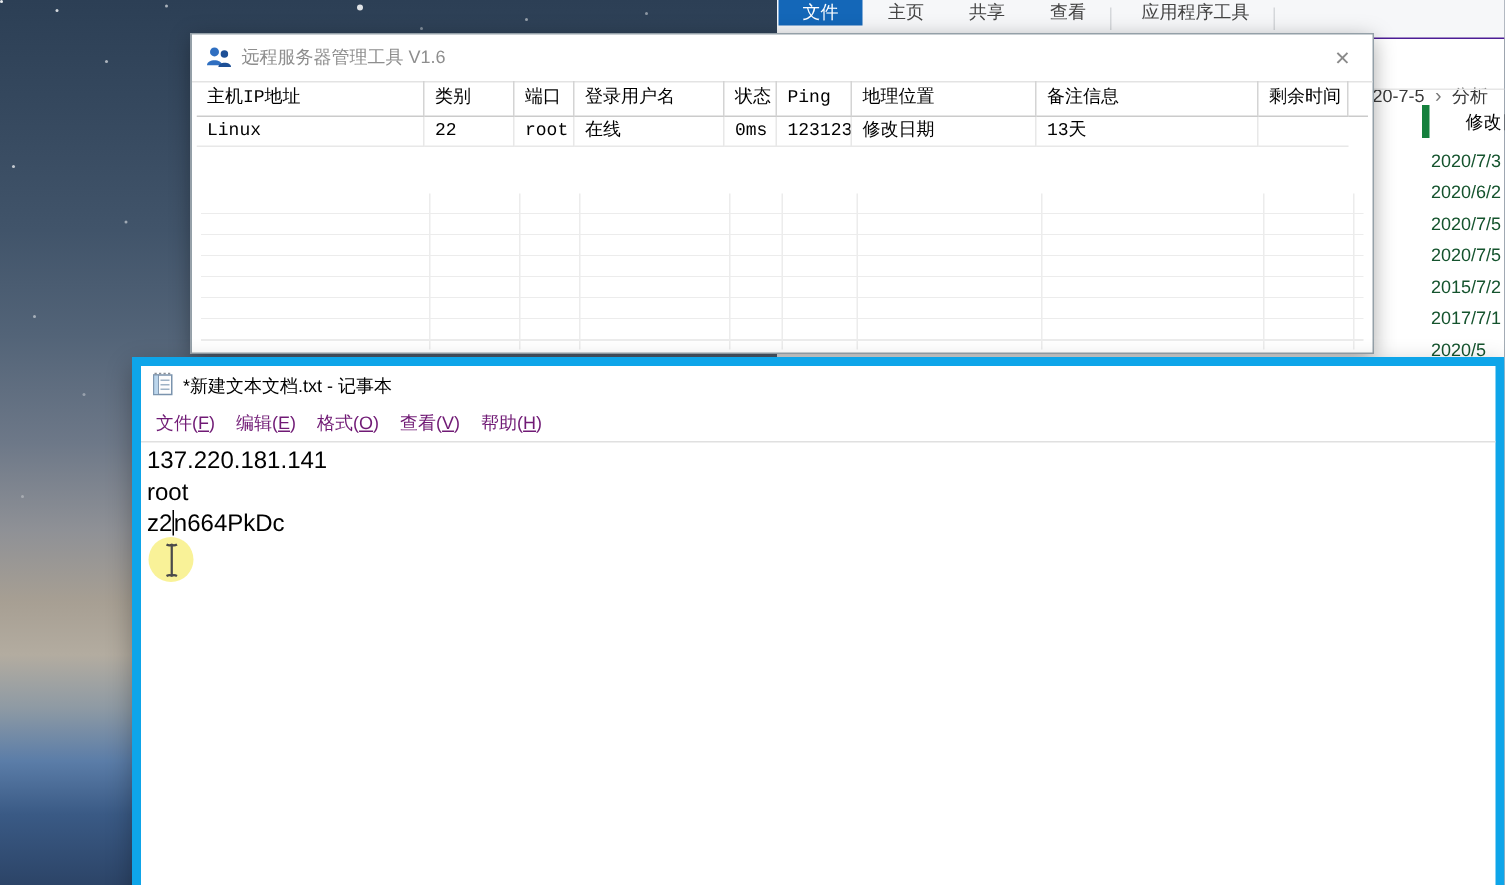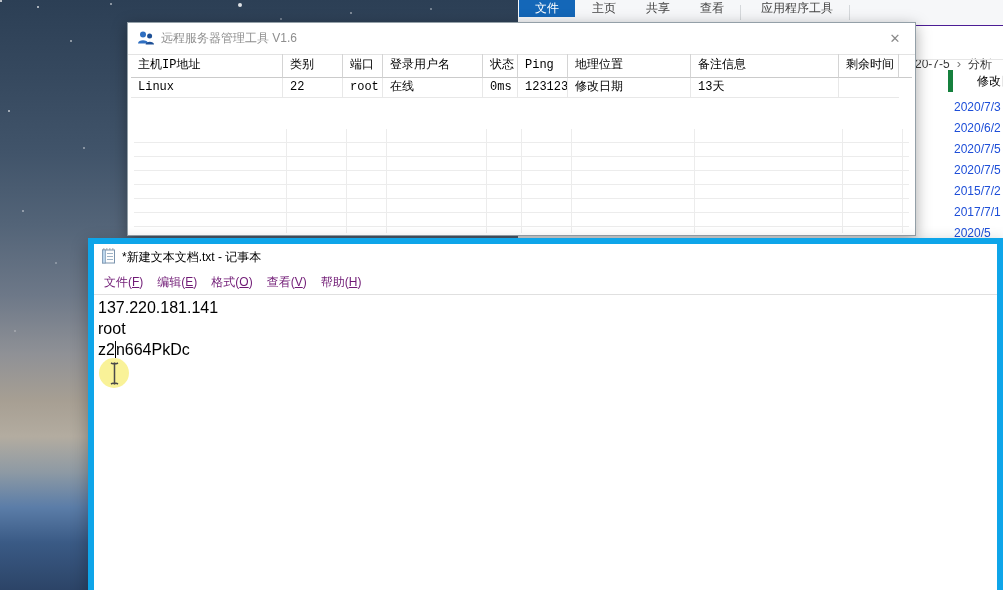--- a/index.html
+++ b/index.html
@@ -28,21 +28,21 @@
     border-bottom:1px solid #4c1d95;display:flex;align-items:flex-start;font-size:12px;color:#444;}
   .x-tab{display:flex;align-items:center;padding:0 13px;margin-left:4px;cursor:default;}
   .x-tab.active{background:#1467b8;color:#fff;margin-left:1px;padding:0 16px;}
   .x-tabsep{width:1px;height:15px;background:#d5d8db;margin:auto 3px;}
   .x-breadcrumb{position:absolute;left:397px;top:30px;height:28px;line-height:28px;
     font-size:12px;color:#3a3a3a;white-space:nowrap;margin-top:20px;}
   .x-bc-sep{color:#777;margin:0 7px;font-size:13px;}
   .x-hline{position:absolute;left:380px;right:0;top:59px;height:1px;background:#e6e6e6;}
   .x-colhdr{position:absolute;left:430px;top:70px;height:22px;line-height:22px;
     padding-left:24px;border-left:5px solid #15803d;font-size:12px;color:#000000;white-space:nowrap;}
-  .x-dates{position:absolute;left:436px;top:97px;font-size:12px;color:#1d4ed8;}
+  .x-dates{position:absolute;left:436px;top:97px;font-size:12px;color:#14532d;}
   .x-daterow{height:21px;line-height:21px;white-space:nowrap;}
 
   
   .tool{position:absolute;left:127px;top:22px;width:789px;height:214px;background:#fff;
     border:1px solid #94a0a8;box-shadow:0 4px 14px rgba(0,0,0,.35);z-index:2;box-sizing:border-box;}
   .t-titlebar{position:relative;height:31px;border-bottom:1px solid #e3e3e3;}
   .t-icon{position:absolute;left:9px;top:7px;}
   .t-title{position:absolute;left:33px;top:0;line-height:30px;font-size:12px;color:#8e8e8e;white-space:nowrap;}
   .t-close{position:absolute;right:11px;top:7px;width:18px;height:18px;line-height:18px;
     text-align:center;color:#8a8a8a;font-size:13px;cursor:default;}

